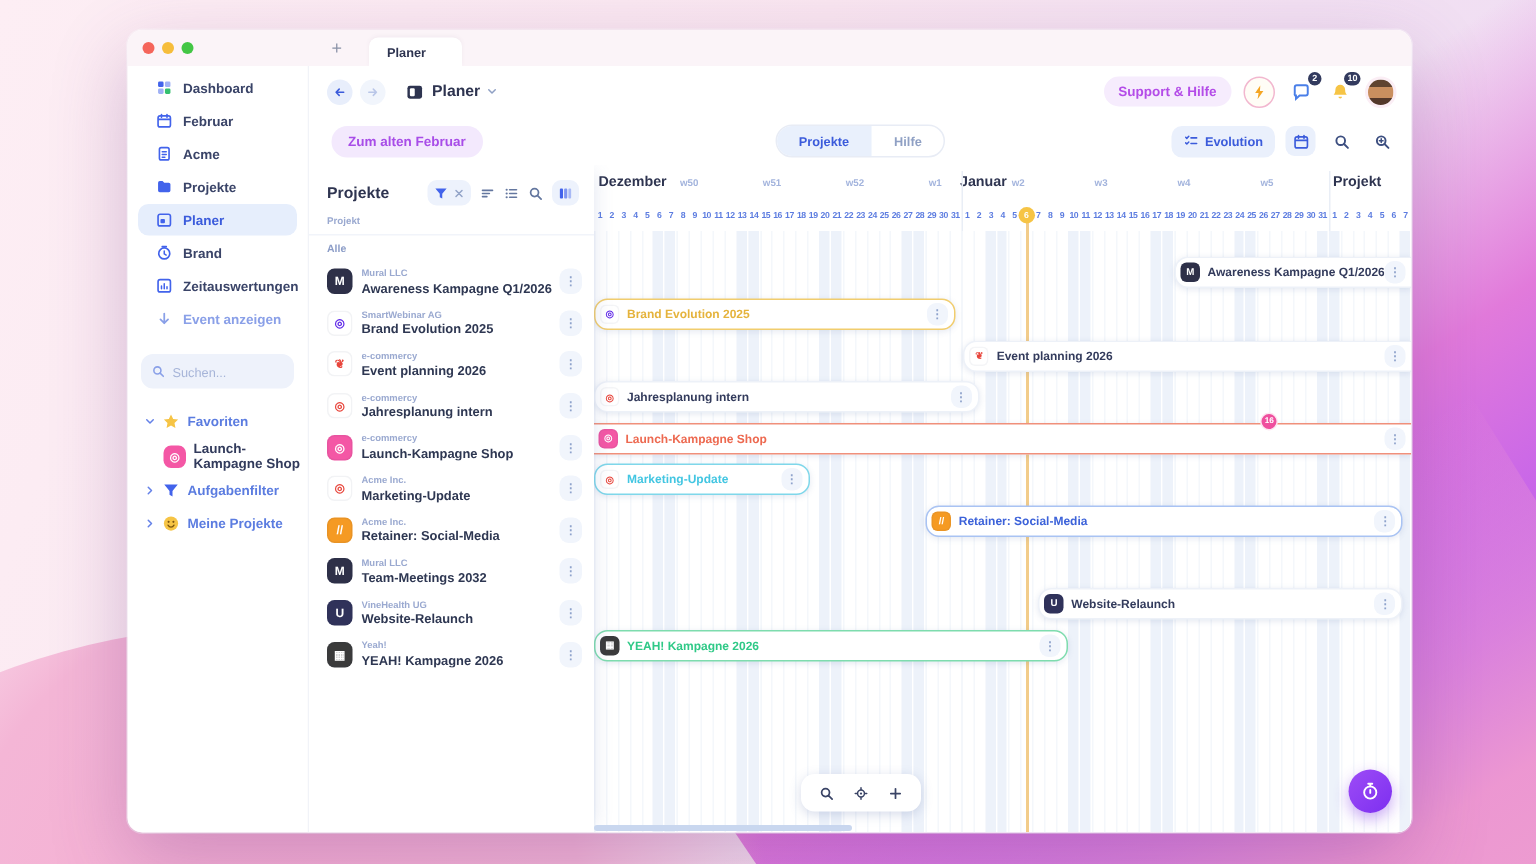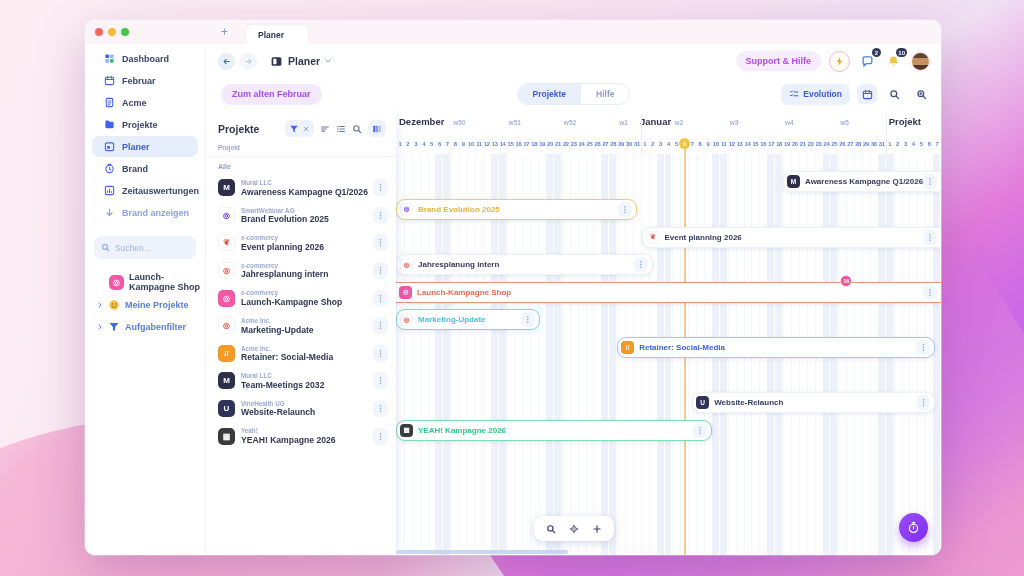--- a/index.html
+++ b/index.html
@@ -241,66 +241,79 @@
               </svg>
             </span>
             <span>Zeitauswertungen</span>
           </div>
           <div class="nav-item more">
             <span class="ic">
               <svg viewBox="0 0 24 24" xmlns="http://www.w3.org/2000/svg">
                 <path d="M12 4.5v14m0 0l-5.5-5.5M12 18.5l5.5-5.5" stroke="currentColor" stroke-width="2.6" fill="none" stroke-linecap="round" stroke-linejoin="round"></path>
               </svg>
             </span>
-            <span>Brand anzeigen</span>
+            <span>Event anzeigen</span>
           </div>
         </div>
       <div class="side-search">
         <span class="ic">
             <svg viewBox="0 0 24 24" xmlns="http://www.w3.org/2000/svg">
               <circle cx="10.5" cy="10.5" r="6.3" fill="none" stroke="currentColor" stroke-width="2.8"></circle>
               <path d="M15.3 15.3L21 21" stroke="currentColor" stroke-width="2.8" stroke-linecap="round"></path>
             </svg>
           </span>
         <input placeholder="Suchen..." style="">
       </div>
       <div class="tree">
+        <div class="tree-row">
+          <span class="chev">
+              <svg viewBox="0 0 24 24" xmlns="http://www.w3.org/2000/svg">
+                <path d="M5.5 8.5l6.5 6.5 6.5-6.5" fill="none" stroke="currentColor" stroke-width="3" stroke-linecap="round" stroke-linejoin="round"></path>
+              </svg>
+            </span>
+          <span class="ic16">
+              <svg viewBox="0 0 24 24" xmlns="http://www.w3.org/2000/svg">
+                <path d="M12 2.5l2.9 6 6.6.9-4.8 4.6 1.2 6.5L12 17.4 6.1 20.5l1.2-6.5L2.5 9.4l6.6-.9z" fill="#f6c445"></path>
+              </svg>
+            </span>
+          <span>Favoriten</span>
+        </div>
         <div class="fav-proj">
           <span class="fav-chip" id="fav-chip" style="background: rgb(244, 87, 165);">◎</span>
           <span>Launch-Kampagne Shop</span>
         </div>
         <div id="side-tree">
             <div class="tree-row">
               <span class="chev">
                 <svg viewBox="0 0 24 24" xmlns="http://www.w3.org/2000/svg">
                   <path d="M8.5 5.5L15 12l-6.5 6.5" fill="none" stroke="currentColor" stroke-width="3" stroke-linecap="round" stroke-linejoin="round"></path>
                 </svg>
               </span>
+              <span class="ic16" style="color: rgb(66, 99, 235);">
+                <svg viewBox="0 0 24 24" xmlns="http://www.w3.org/2000/svg">
+                  <path d="M3 4h18l-7 8.5V20l-4-2.2v-5.3z" fill="currentColor"></path>
+                </svg>
+              </span>
+              <span>Aufgabenfilter</span>
+            </div>
+            <div class="tree-row">
+              <span class="chev">
+                <svg viewBox="0 0 24 24" xmlns="http://www.w3.org/2000/svg">
+                  <path d="M8.5 5.5L15 12l-6.5 6.5" fill="none" stroke="currentColor" stroke-width="3" stroke-linecap="round" stroke-linejoin="round"></path>
+                </svg>
+              </span>
               <span class="ic16">
                 <svg viewBox="0 0 24 24" xmlns="http://www.w3.org/2000/svg">
                   <circle cx="12" cy="12" r="9.5" fill="#f6c445"></circle>
                   <circle cx="8.8" cy="9.8" r="1.4" fill="#7a5410"></circle>
                   <circle cx="15.2" cy="9.8" r="1.4" fill="#7a5410"></circle>
                   <path d="M8 14.2c1 1.7 2.4 2.5 4 2.5s3-.8 4-2.5" stroke="#7a5410" stroke-width="1.7" fill="none" stroke-linecap="round"></path>
                 </svg>
               </span>
               <span>Meine Projekte</span>
-            </div>
-            <div class="tree-row">
-              <span class="chev">
-                <svg viewBox="0 0 24 24" xmlns="http://www.w3.org/2000/svg">
-                  <path d="M8.5 5.5L15 12l-6.5 6.5" fill="none" stroke="currentColor" stroke-width="3" stroke-linecap="round" stroke-linejoin="round"></path>
-                </svg>
-              </span>
-              <span class="ic16" style="color: rgb(66, 99, 235);">
-                <svg viewBox="0 0 24 24" xmlns="http://www.w3.org/2000/svg">
-                  <path d="M3 4h18l-7 8.5V20l-4-2.2v-5.3z" fill="currentColor"></path>
-                </svg>
-              </span>
-              <span>Aufgabenfilter</span>
             </div>
           </div>
       </div>
     </div>
 
     <div class="main">
       <div class="topbar">
         <span class="navbtn">
             <span class="ic">
               <svg viewBox="0 0 24 24" xmlns="http://www.w3.org/2000/svg">

